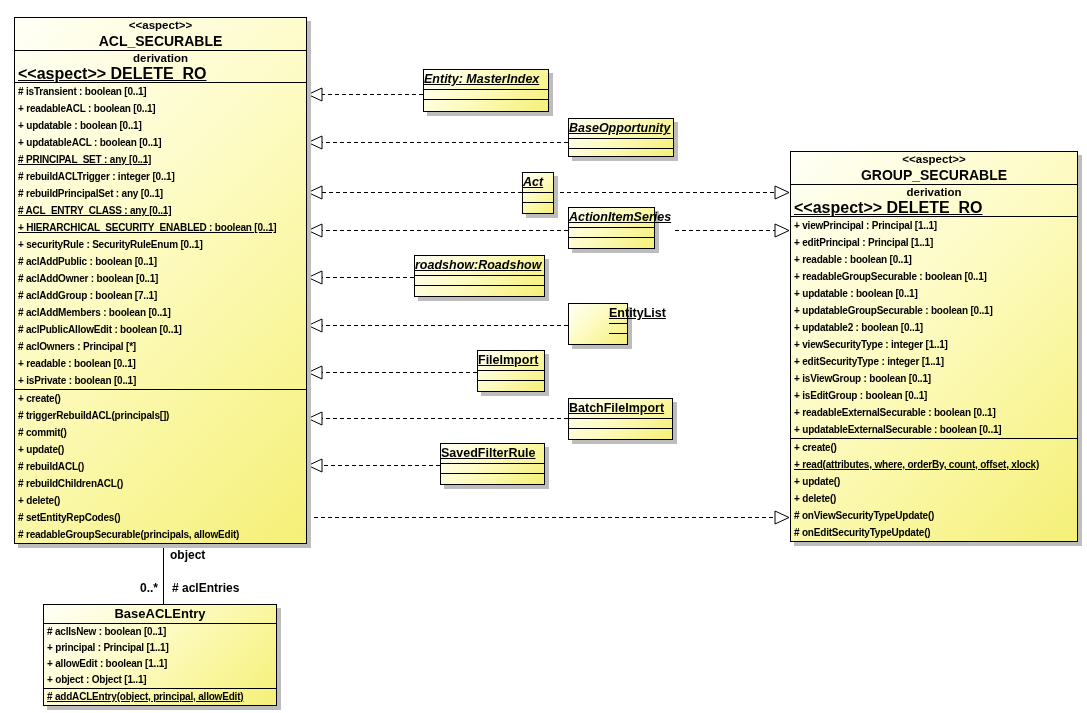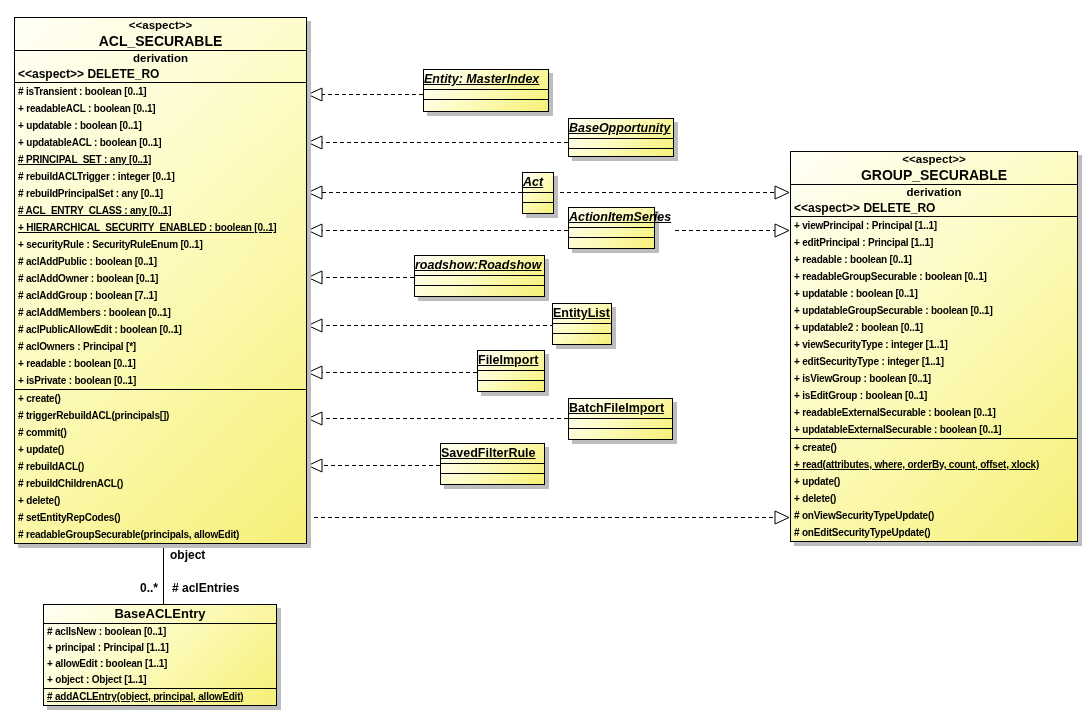--- a/index.html
+++ b/index.html
@@ -11,21 +11,21 @@
     position:absolute;
     background:linear-gradient(135deg,#fffff7 0%, #fdfbc0 45%, #f5f077 100%);
     border:1px solid #000;
     box-shadow:4px 4px 0 0 #bdbdbd;
     box-sizing:border-box;
   }
   .hdr{border-bottom:1px solid #000;}
   .stereo{font-size:11.5px;line-height:15px;text-align:center;white-space:nowrap;}
   .cname{font-size:14px;line-height:17px;text-align:center;white-space:nowrap;}
   .tagline{font-size:11.5px;line-height:15px;text-align:center;}
-  .substereo{font-size:12px;line-height:16px;padding:0 3px;border-bottom:1px solid #000;white-space:nowrap;}
+  .substereo{font-size:16px;line-height:16px;padding:0 3px;border-bottom:1px solid #000;white-space:nowrap;text-decoration:underline;}
   .members{overflow:hidden;}
   .members.attrs{border-bottom:1px solid #000;}
   .mrow{height:17px;line-height:17px;padding:0 3px;font-size:10px;white-space:nowrap;overflow:hidden;letter-spacing:-0.2px;}
   .mrow.u{text-decoration:underline;}
 
   .small .sname{font-size:12.5px;line-height:18px;height:19px;text-align:left;border-bottom:1px solid #000;white-space:nowrap;overflow:visible;}
   .small .sname span{text-decoration:underline;}
   .small .scompartment{height:9px;border-bottom:1px solid #000;}
 
   .bae .bname{font-size:13px;line-height:17px;height:18px;text-align:center;border-bottom:1px solid #000;}
@@ -173,21 +173,21 @@
     <div class="scompartment"></div>
   </div>
   <div class="uml small" style="left:568px;top:207px;width:87px;height:42px;">
     <div class="sname"><span style="font-style: italic;">ActionItemSeries</span></div>
     <div class="scompartment"></div>
   </div>
   <div class="uml small" style="left:414px;top:255px;width:131px;height:42px;">
     <div class="sname"><span style="font-style: italic;">roadshow:Roadshow</span></div>
     <div class="scompartment"></div>
   </div>
-  <div class="uml small" style="left:552px;top:303px;width:60px;height:42px;">
+  <div class="uml small" style="left:568px;top:303px;width:60px;height:42px;padding-left:40px;">
     <div class="sname"><span>EntityList</span></div>
     <div class="scompartment"></div>
   </div>
   <div class="uml small" style="left:477px;top:350px;width:68px;height:42px;">
     <div class="sname"><span>FileImport</span></div>
     <div class="scompartment"></div>
   </div>
   <div class="uml small" style="left:568px;top:398px;width:105px;height:42px;">
     <div class="sname"><span>BatchFileImport</span></div>
     <div class="scompartment"></div>

